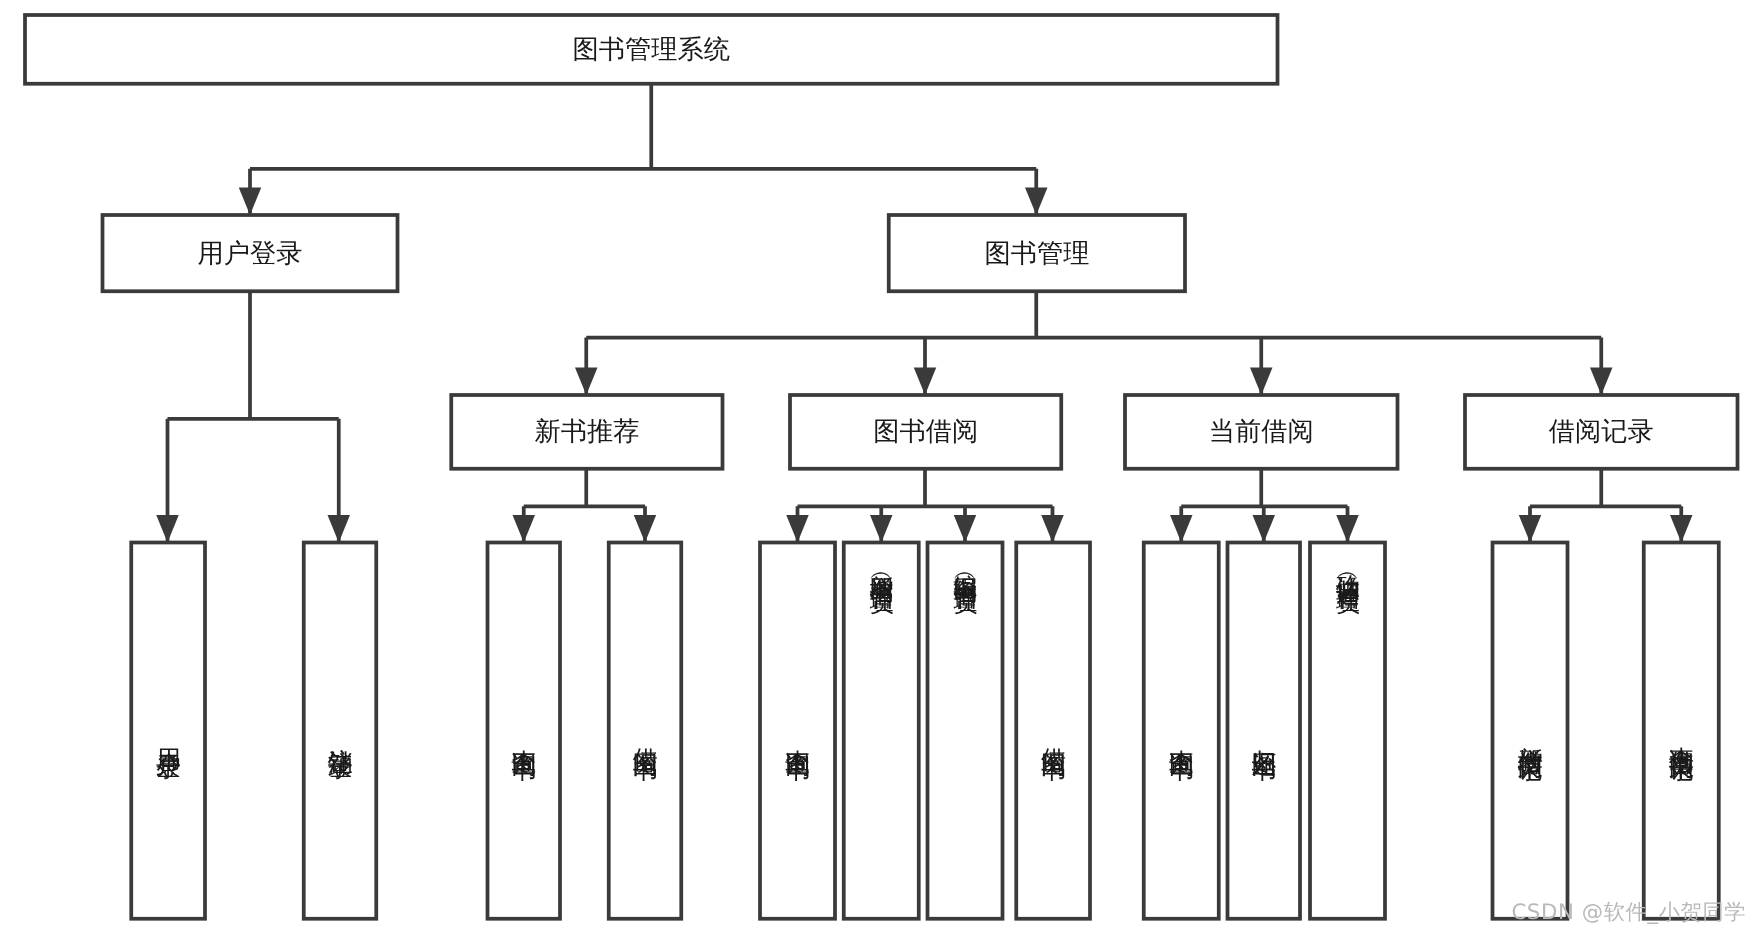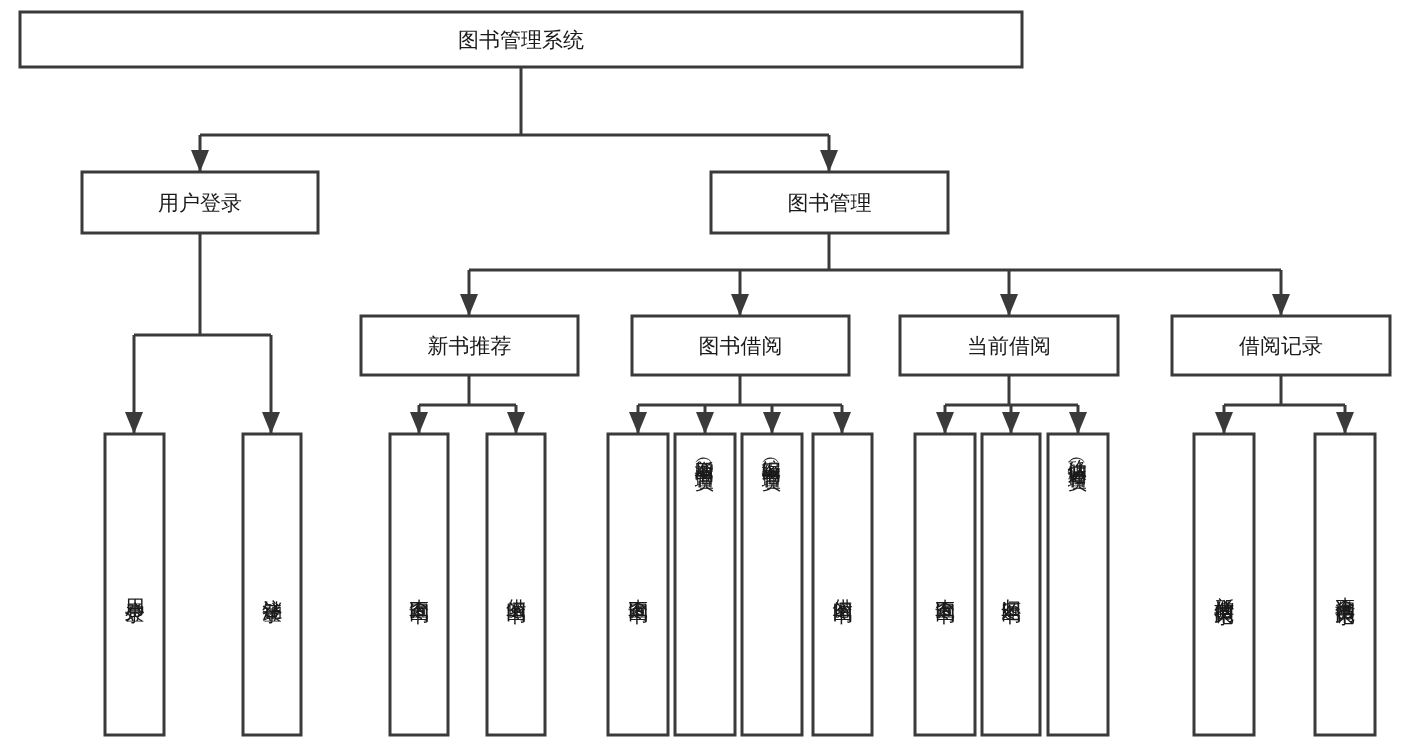--- a/index.html
+++ b/index.html
@@ -207,13 +207,14 @@
         <span class="vlabel-text" style="font-size: 19px;">确认归还（管理员）</span>
       </div>
       <div class="vlabel-wrap" style="left: 1194px; top: 444px; width: 60px; height: 285px; align-items: center;">
         <span class="vlabel-text" style="font-size: 20px;">新增借阅记录</span>
       </div>
       <div class="vlabel-wrap" style="left: 1315px; top: 444px; width: 60px; height: 285px; align-items: center;">
         <span class="vlabel-text" style="font-size: 20px;">查询借阅记录</span>
       </div>
     </div>
 
+  <div class="watermark">CSDN @软件_小贺同学</div>
 </div>
 
 </body></html>

